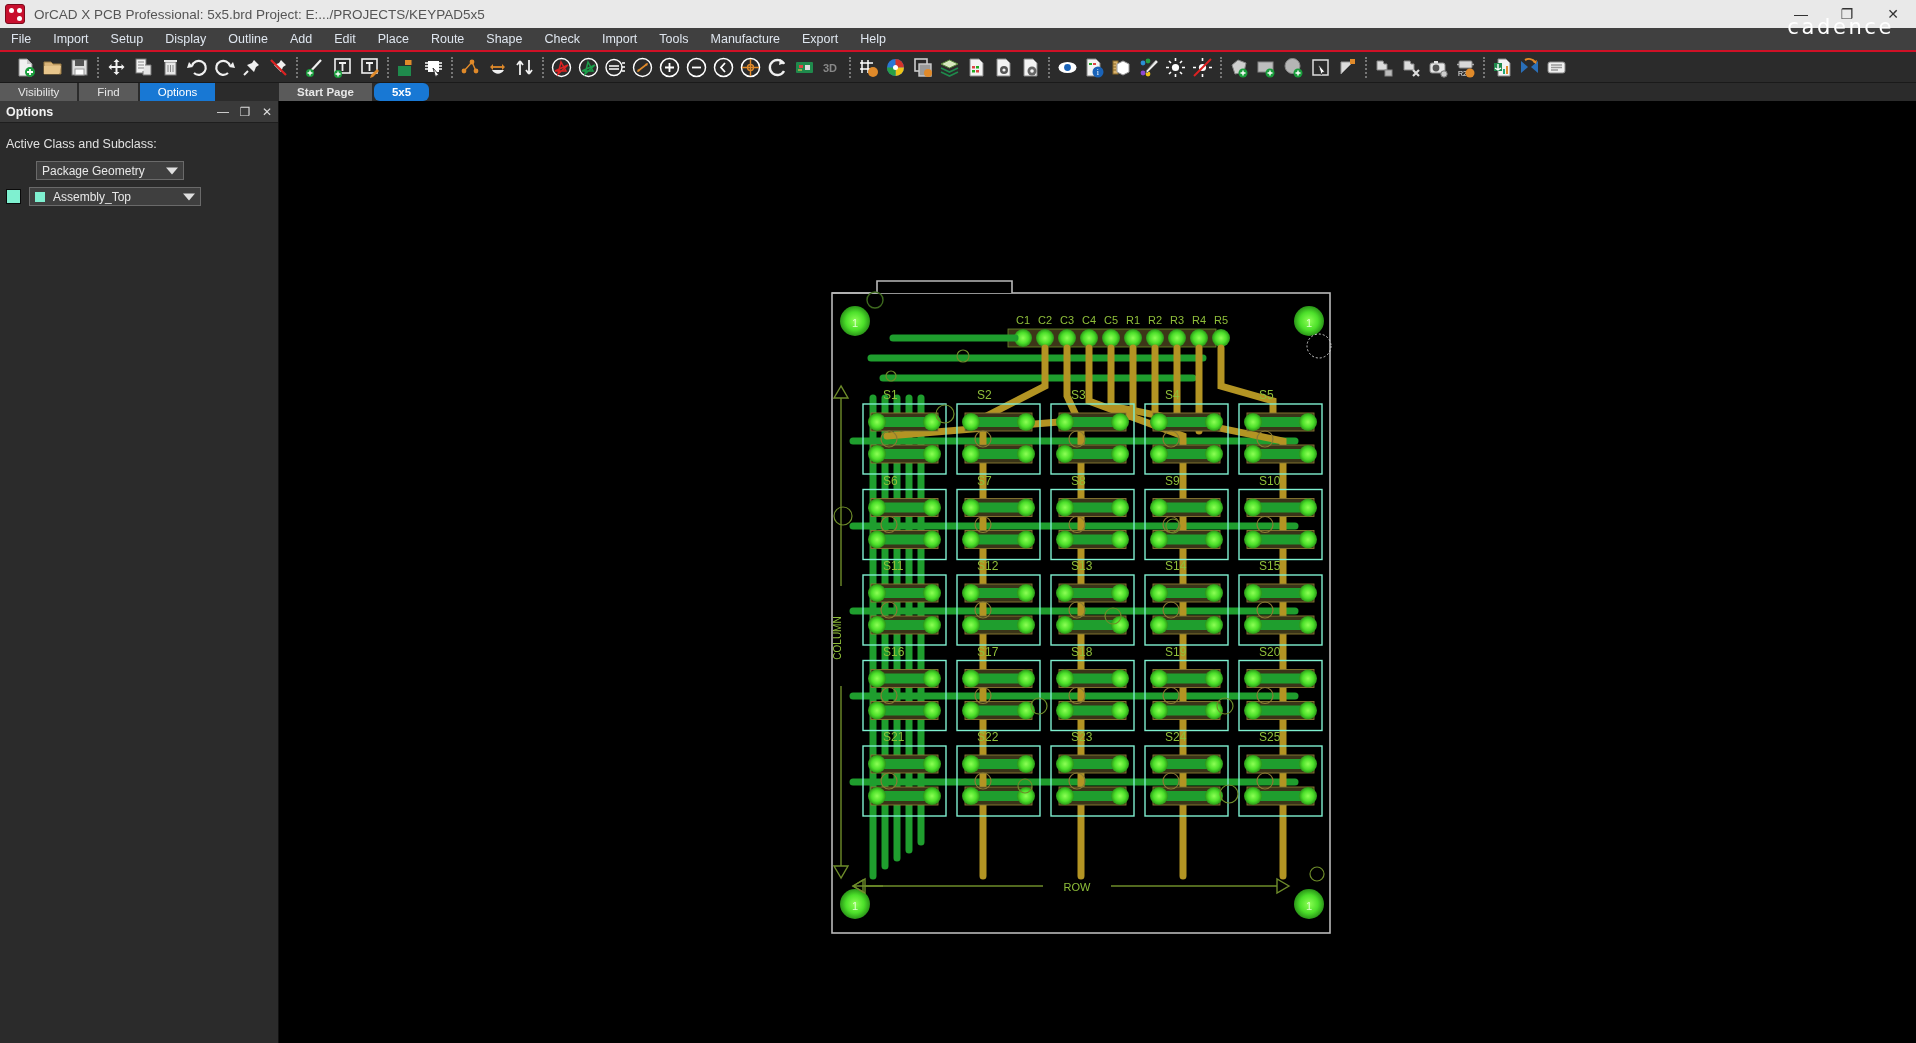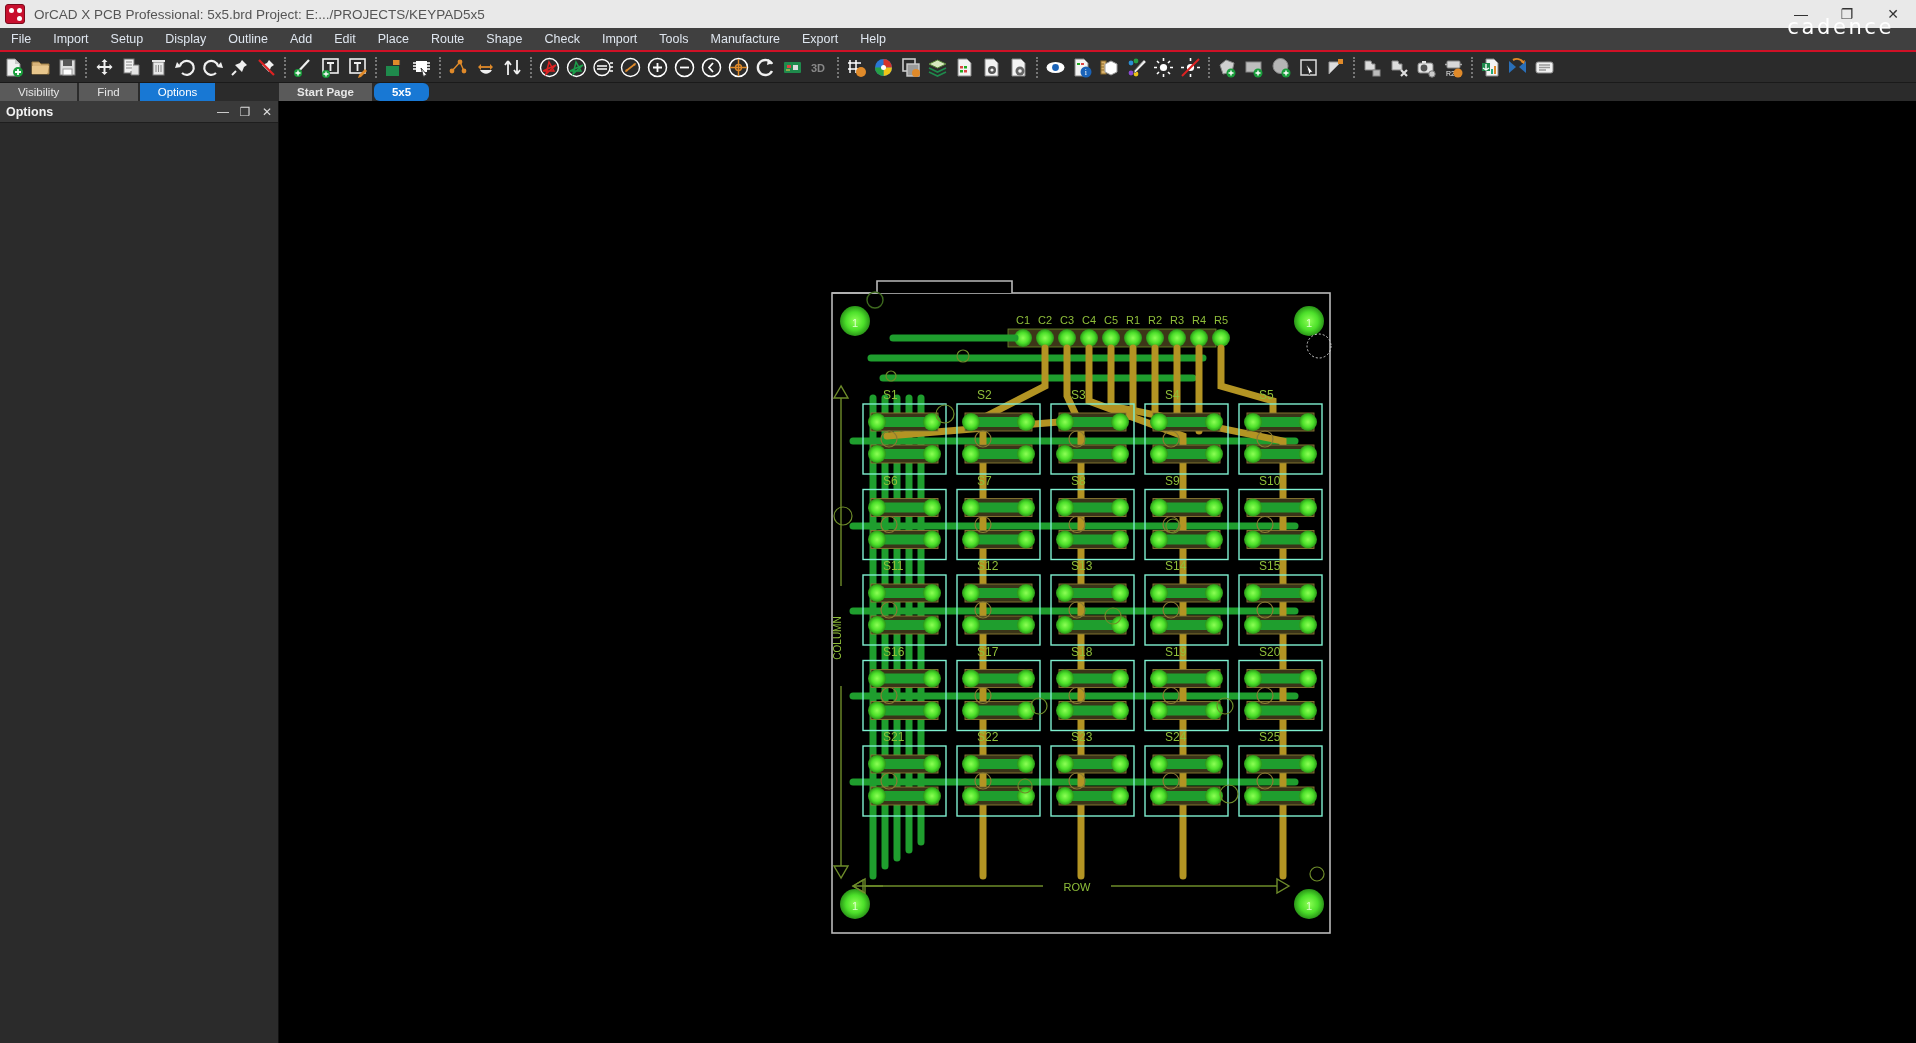--- a/index.html
+++ b/index.html
@@ -20,21 +20,21 @@
             color:#333; font-size:14px; }
 
   
   #menubar { height:22px; background:#404040; display:flex; align-items:center; position:relative; }
   #menubar .mi { padding:0 11px; color:#dfe6ef; font-size:12.5px; line-height:22px; cursor:default; }
   #cadence-logo { position:absolute; right:22px; top:-13px; color:#fff; font-size:21px;
                   letter-spacing:2.6px; font-family:"DejaVu Sans", sans-serif; }
   #redline { height:2px; background:#cf1126; }
 
   
-  #toolbar { height:31px; background:#2b2b2b; display:flex; align-items:center; padding-left:0;
+  #toolbar { height:31px; background:#2b2b2b; display:flex; align-items:center; padding-left:12px;
              border-bottom:1px solid #1a1a1a; }
   .tb { width:25px; height:25px; margin:0 1px; display:flex; align-items:center; justify-content:center;
         border-radius:2px; position:relative; }
   .tb svg { display:block; }
   .sep { width:2px; height:21px; margin:0 4px; border-left:2px dotted #777; }
 
   
   #tabstrip { height:18px; background:#2b2b2b; display:flex; align-items:stretch; }
   .dtab { padding:0 18px; font-size:11.5px; color:#e6e6e6; display:flex; align-items:center;
           background:#5a5a5a; margin-right:2px; }
@@ -518,20 +518,37 @@
 
 <div id="body">
 
   <div id="panel">
     <div id="panel-head">
       <div id="panel-title">Options</div>
       <div class="pbtn">—</div>
       <div class="pbtn">❐</div>
       <div class="pbtn">✕</div>
     </div>
+    <div id="panel-body">
+      <div class="lbl">Active Class and Subclass:</div>
+      <div class="row">
+        <div class="combo" id="combo1">
+          <span>Package Geometry</span>
+          <span class="arrow"></span>
+        </div>
+      </div>
+      <div class="row">
+        <div class="swatch"></div>
+        <div class="combo" id="combo2">
+          <span class="mini-swatch"></span>
+          <span>Assembly_Top</span>
+          <span class="arrow"></span>
+        </div>
+      </div>
+    </div>
   </div>
 
   <div id="canvas">
     <svg id="pcb" width="1360" height="900" viewBox="0 0 1360 900">
       <defs>
 
         <radialGradient id="padg" cx="50%" cy="50%" r="50%">
           <stop offset="0%" stop-color="#8dff55"></stop>
           <stop offset="60%" stop-color="#4ce02a"></stop>
           <stop offset="100%" stop-color="#2a9418"></stop>

